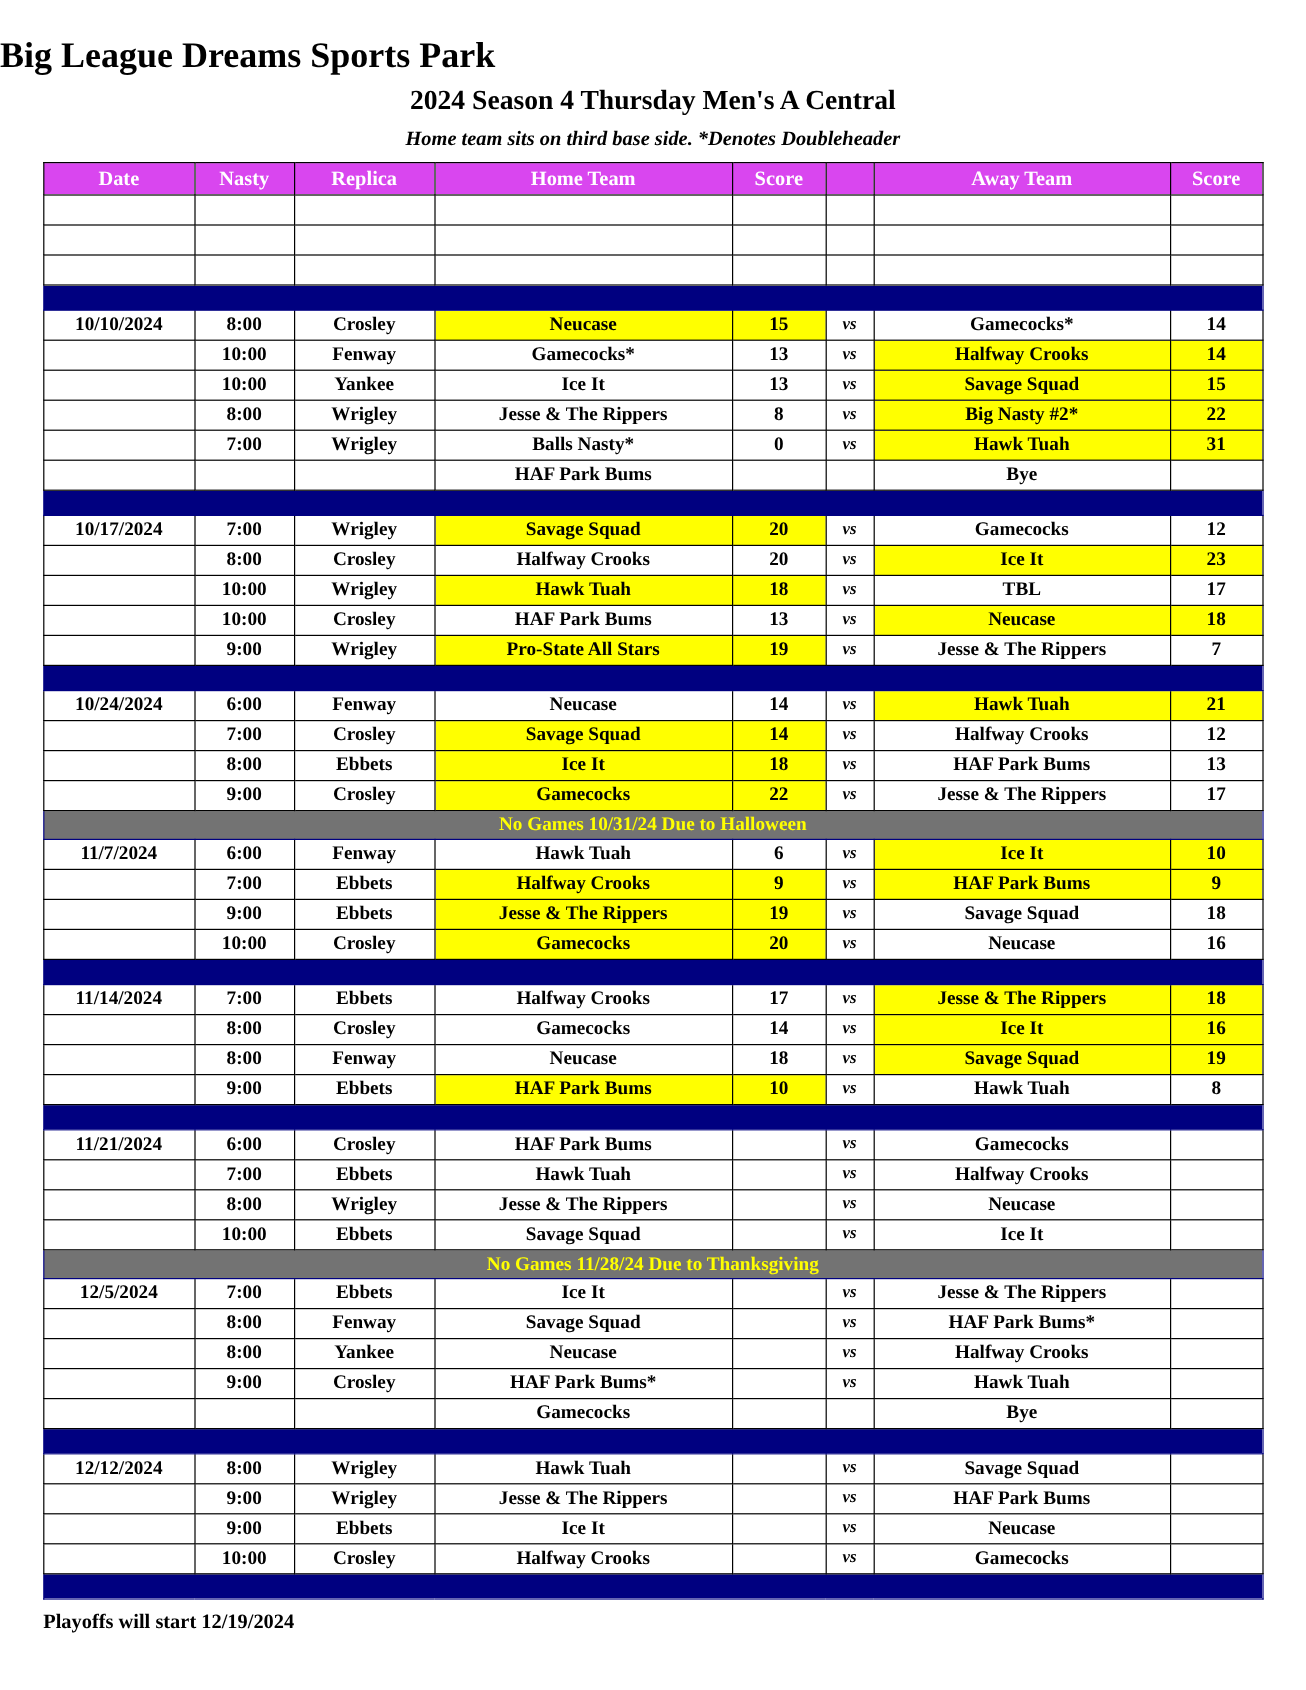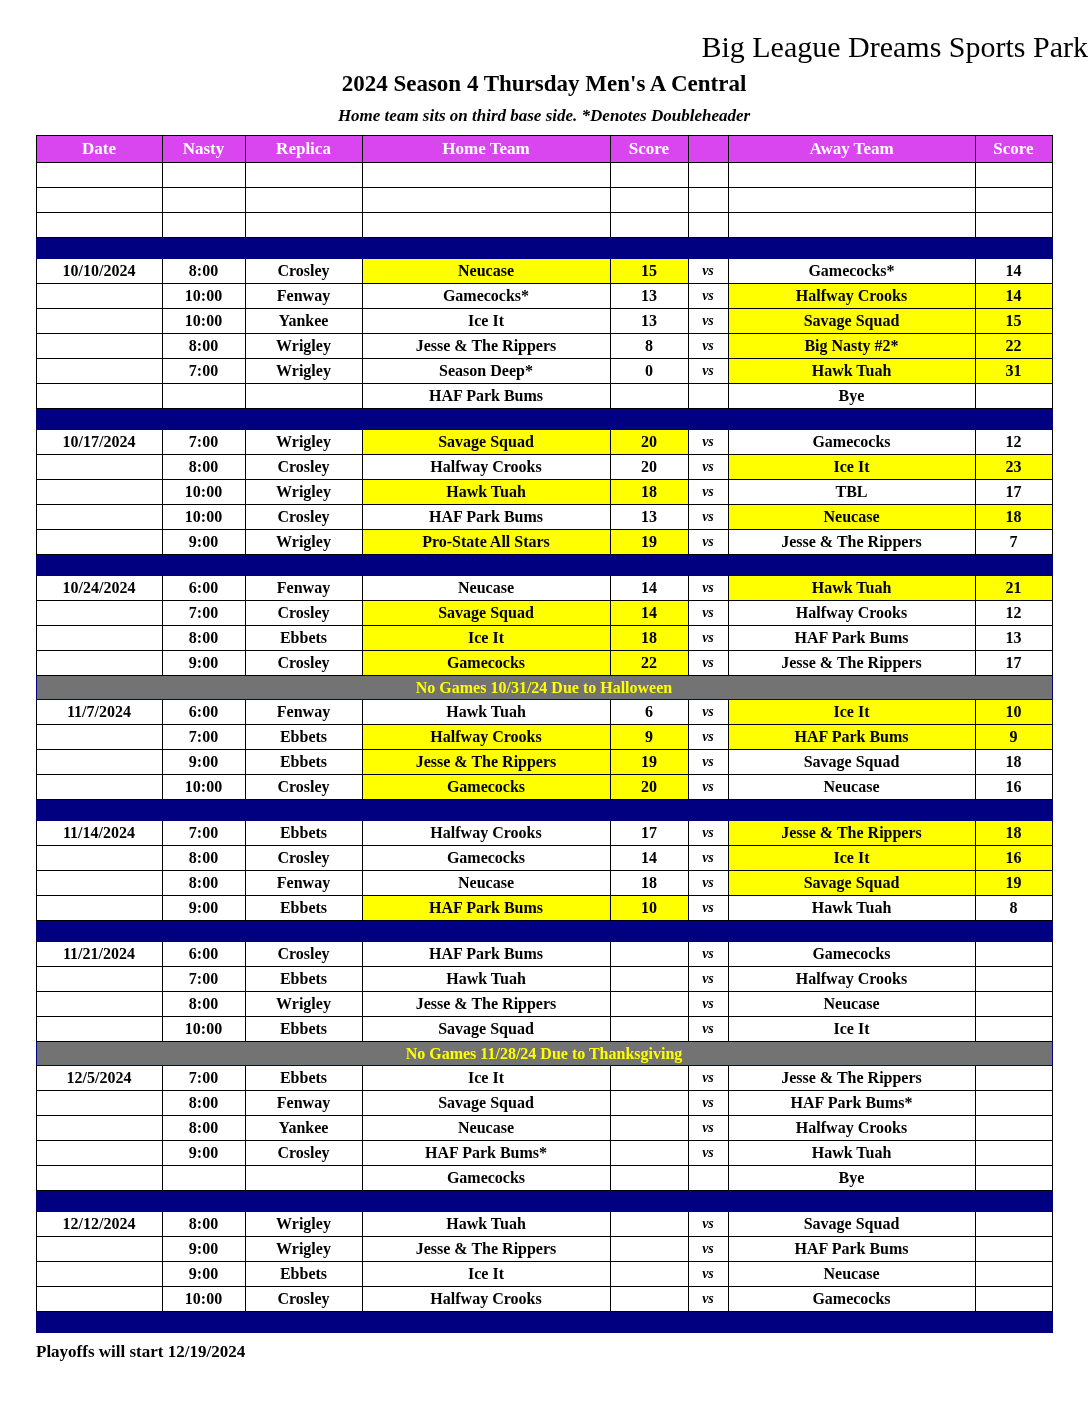--- a/index.html
+++ b/index.html
@@ -6,25 +6,24 @@
   body {
     width: 1088px;
     height: 1408px;
     overflow: hidden;
     font-family: "Liberation Serif", serif;
     color: #000000;
     box-sizing: border-box;
     padding-top: 30px;
   }
   .title {
-    text-align: right;
-    font-weight: normal;
+    text-align: left;
+    font-weight: bold;
     font-size: 30px;
     line-height: 1.1;
-    padding-left: 12px;
   }
   .subtitle {
     text-align: center;
     font-weight: bold;
     font-size: 23px;
     margin-top: 8px;
   }
   .note {
     text-align: center;
     font-weight: bold;
@@ -181,21 +180,21 @@
         <td>Jesse &amp; The Rippers</td>
         <td>8</td>
         <td class="vs">vs</td>
         <td class="hl">Big Nasty #2*</td>
         <td class="hl">22</td>
       </tr>
       <tr>
         <td></td>
         <td>7:00</td>
         <td>Wrigley</td>
-        <td>Season Deep*</td>
+        <td>Balls Nasty*</td>
         <td>0</td>
         <td class="vs">vs</td>
         <td class="hl">Hawk Tuah</td>
         <td class="hl">31</td>
       </tr>
       <tr>
         <td></td>
         <td></td>
         <td></td>
         <td>HAF Park Bums</td>

